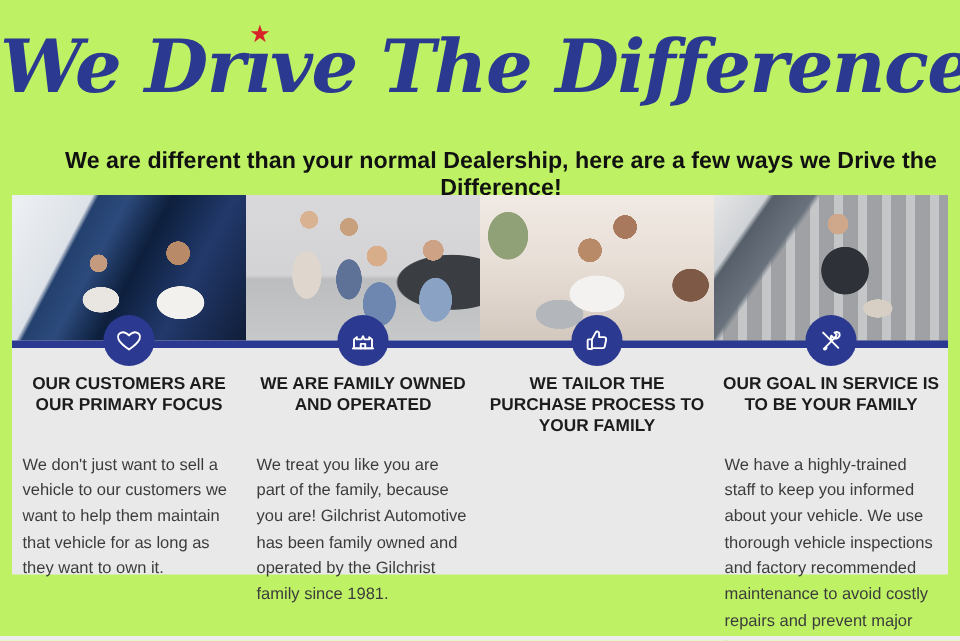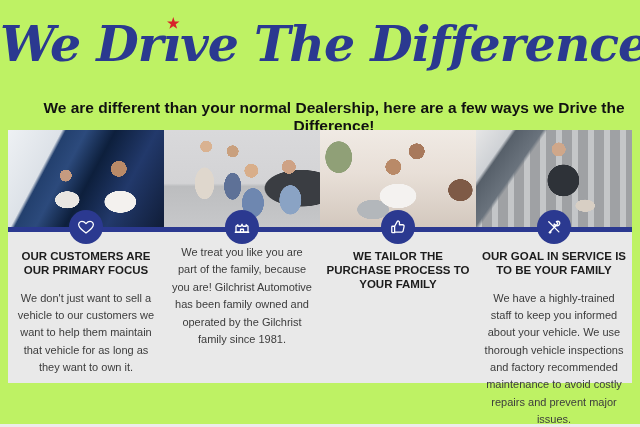--- a/index.html
+++ b/index.html
@@ -38,21 +38,21 @@
     width:34px;height:34px;border-radius:50%;background:#2b3990;
     display:flex;align-items:center;justify-content:center;z-index:2;
   }
   .icon-circle svg{width:18px;height:18px;stroke:#ffffff;fill:none;
     stroke-width:1.7;stroke-linecap:round;stroke-linejoin:round;}
   .card-title{
     margin:18px 6px 0 6px;text-align:center;
     font-size:11.5px;font-weight:bold;line-height:1.2;color:#1c1c1c;
   }
   .card-body{
-    margin:12px 7px 0 7px;text-align:center;
+    margin:24px 7px 0 7px;
     font-size:11px;line-height:1.58;color:#3c3c3c;
   }
   .bottom-divider{
     position:absolute;left:0;bottom:0;width:100%;height:3px;background:#ececec;
   }
   
   .ph-driving{
     background:
       radial-gradient(circle 8px at 71% 40%, #b98a68 98%, rgba(0,0,0,0) 100%),
       radial-gradient(circle 6px at 37% 47%, #c59b80 98%, rgba(0,0,0,0) 100%),
@@ -121,20 +121,21 @@
     <div class="card">
       <div class="photo ph-family"></div>
       <div class="navybar"></div>
       <div class="icon-circle">
         <svg viewBox="0 0 24 24">
           <path d="M4 19v-8l2.5-2v2h4.2L12 8.2 13.3 11h4.2V9L20 11v8z"></path>
           <path d="M10 19v-4h4v4"></path>
           <path d="M3 19h18"></path>
         </svg>
       </div>
+      <div class="card-title">WE ARE FAMILY OWNED AND OPERATED</div>
       <div class="card-body">We treat you like you are part of the family, because you are! Gilchrist Automotive has been family owned and operated by the Gilchrist family since 1981.</div>
     </div>
 
     <div class="card">
       <div class="photo ph-laptop"></div>
       <div class="navybar"></div>
       <div class="icon-circle">
         <svg viewBox="0 0 24 24">
           <path d="M7.5 11v8.5H4.6a.9.9 0 0 1-.9-.9v-6.7a.9.9 0 0 1 .9-.9h2.9z"></path>
           <path d="M7.5 11l3.4-6.2c.9-1.4 3-.8 3 .9V9h4.3a1.9 1.9 0 0 1 1.9 2.3l-1.2 6a1.9 1.9 0 0 1-1.9 1.5H7.5"></path>

